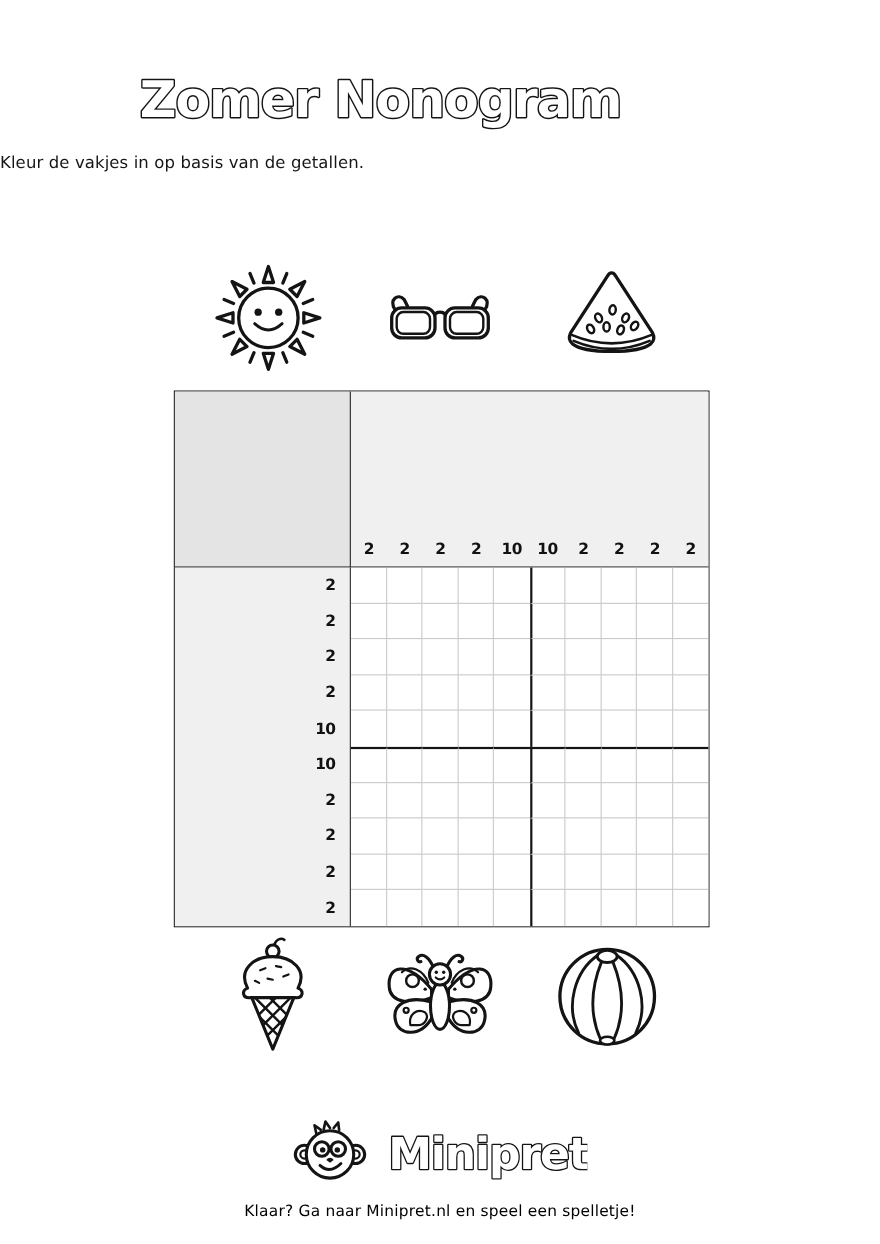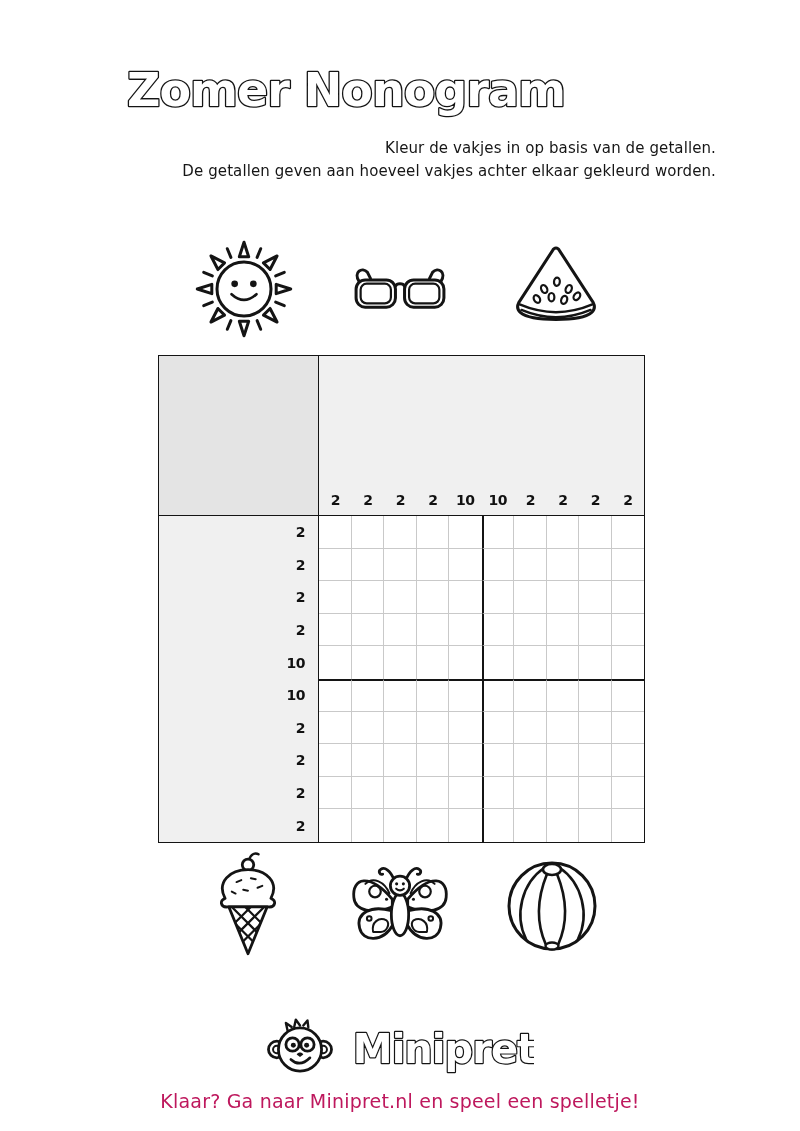--- a/index.html
+++ b/index.html
@@ -21,21 +21,21 @@
     font-size: 46px;
     letter-spacing: -1px;
     fill: #ffffff;
     stroke: #141414;
     stroke-width: 2.6px;
     paint-order: stroke fill;
     stroke-linejoin: round;
   }
 
   
-  .instructions { top: 137px; left: 0; width: 716px; text-align: right; }
+  .instructions { top: 137px; left: 0; width: 716px; text-align: left; }
   .instructions p {
     font-size: 15px;
     line-height: 23px;
     color: #161616;
     letter-spacing: 0.1px;
   }
 
   
   .icons-top { top: 234px; left: 190px; width: 420px; display: flex; justify-content: space-between; }
   .icons-bottom { top: 850px; left: 194px; width: 412px; display: flex; justify-content: space-between; }
@@ -107,37 +107,36 @@
     letter-spacing: -1px;
     fill: #ffffff;
     stroke: #141414;
     stroke-width: 2.4px;
     paint-order: stroke fill;
     stroke-linejoin: round;
   }
 
   
   .footer { top: 1090px; left: 0; width: 800px; text-align: center; }
-  .footer span { font-size: 19px; color: #be185d; letter-spacing: 0.2px; }
+  .footer span { font-size: 14px; color: #000000; letter-spacing: 0.2px; }
 
   
   svg.lineart * { vector-effect: non-scaling-stroke; }
 </style>
 </head>
 <body>
 
 <div class="abs title-wrap">
   <svg class="title-svg" width="620" height="64" viewBox="0 0 620 64">
     <text x="310" y="48" text-anchor="middle">Zomer Nonogram</text>
   </svg>
 </div>
 
 <div class="abs instructions">
   <p>Kleur de vakjes in op basis van de getallen.</p>
-  <p>De getallen geven aan hoeveel vakjes achter elkaar gekleurd worden.</p>
 </div>
 
 <div class="abs icons-top">
   <div class="icon-box">
     <svg class="lineart" width="106" height="108" viewBox="0 0 100 104" fill="none" stroke="#141414" stroke-width="3" stroke-linecap="round" stroke-linejoin="round">
       <g>
         <path d="M45.5,21 L50,7 L54.5,21 Z" transform="rotate(0 50 52)"></path>
         <path d="M45.5,21 L50,7 L54.5,21 Z" transform="rotate(45 50 52)"></path>
         <path d="M45.5,21 L50,7 L54.5,21 Z" transform="rotate(90 50 52)"></path>
         <path d="M45.5,21 L50,7 L54.5,21 Z" transform="rotate(135 50 52)"></path>

